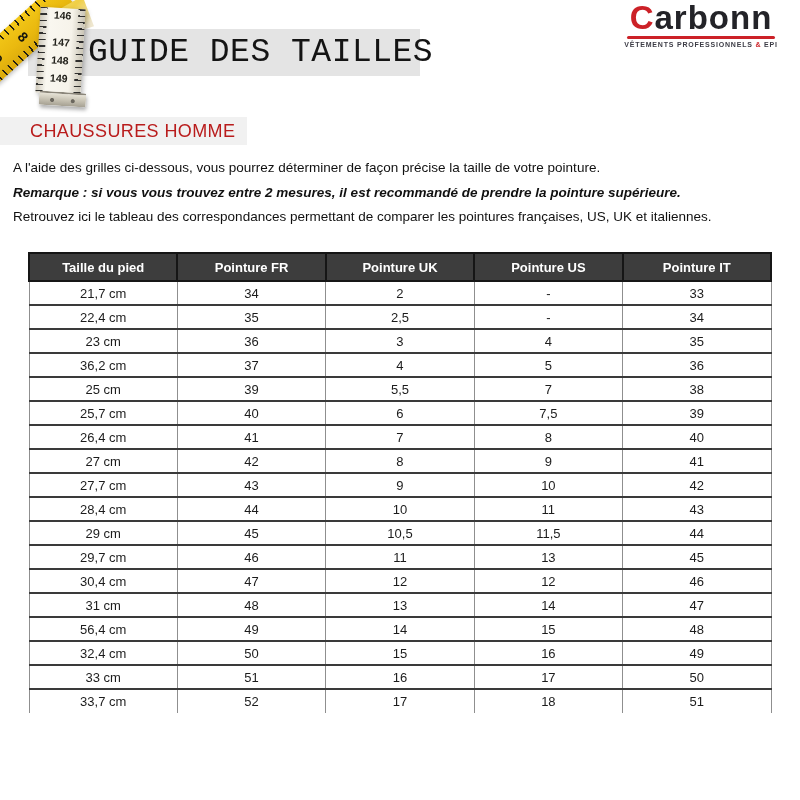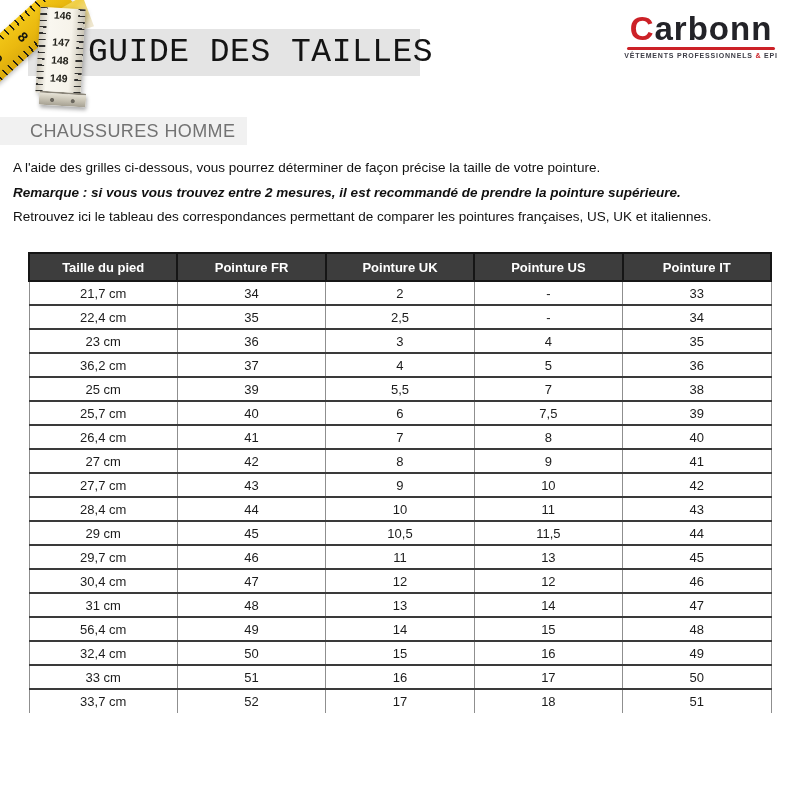--- a/index.html
+++ b/index.html
@@ -4,21 +4,21 @@
 <style>
   * { margin:0; padding:0; box-sizing:border-box; }
   html,body { width:800px; height:800px; background:#fff; font-family:"Liberation Sans", sans-serif; color:#1a1a1a; }
   .page { position:relative; width:800px; height:800px; overflow:hidden; background:#fff; }
 
   
   .title-band { position:absolute; left:28px; top:29px; width:392px; height:47px; background:#e4e4e4; }
   .page-title { position:absolute; left:88px; top:29px; height:47px; line-height:47px; font-size:33px; font-weight:500; letter-spacing:.5px; color:#141414; white-space:nowrap;font-family:Liberation Mono, monospace; }
 
   
-  .logo { position:absolute; left:622px; top:12px; width:158px; text-align:center; }
+  .logo { position:absolute; left:622px; top:1px; width:158px; text-align:center; }
   .logo-word { font-size:33px; font-weight:bold; letter-spacing:1px; color:#232328; line-height:34px; white-space:nowrap; }
   .logo-word .c-red { color:#cc2127; }
   .logo-rule { width:148px; height:3px; background:#cc2127; margin:1px auto 2px auto; border-radius:2px; }
   .logo-tagline { font-size:7px; font-weight:bold; letter-spacing:.8px; color:#3c3c46; white-space:nowrap; }
   .logo-tagline .amp-red { color:#cc2127; }
 
   
   .tape { position:absolute; left:0; top:0; width:125px; height:112px; z-index:5; pointer-events:none; }
   .tape-yellow { position:absolute; left:-30px; top:16px; width:112px; height:36px;
     background:
@@ -44,21 +44,21 @@
   .tape-white .m149 { top:64px; }
   .tape-end { position:absolute; left:39px; top:92px; width:47px; height:14px; z-index:3; transform:rotate(3.5deg);
     background:
       radial-gradient(circle at 28% 55%, #6b675e 0 1.6px, transparent 2.4px),
       radial-gradient(circle at 72% 55%, #6b675e 0 1.6px, transparent 2.4px),
       linear-gradient(180deg,#e6e2d5 0%, #c4bfb0 55%, #a5a092 100%);
     border-top:2px solid #8b867a; border-radius:2px; box-shadow:1px 3px 4px rgba(0,0,0,.3); }
 
   
   .section-band { position:absolute; left:0; top:117px; width:247px; height:28px; background:#f1f1f1; }
-  .section-title { position:absolute; left:30px; top:117px; height:28px; line-height:28px; font-size:18px; font-weight:500; letter-spacing:.4px; color:#737373; white-space:nowrap; }
+  .section-title { position:absolute; left:30px; top:117px; height:28px; line-height:28px; font-size:18px; font-weight:500; letter-spacing:.4px; color:#b91c1c; white-space:nowrap; }
 
   
   .intro { position:absolute; left:13px; top:156px; width:780px; }
   .intro p { font-size:13.5px; line-height:24.5px; color:#111; white-space:nowrap; }
   .intro p.note { font-weight:bold; font-style:italic; }
 
   
   .size-table { position:absolute; left:28px; top:252px; width:744px; border-collapse:collapse; table-layout:fixed; }
   .size-table th { background:#3d3d3d; color:#fff; font-size:13px; font-weight:bold; height:28px; border:2px solid #161616;margin-top:36px; }
   .size-table td { height:24px; font-size:13px; text-align:center; vertical-align:middle; color:#1c1c1c;

